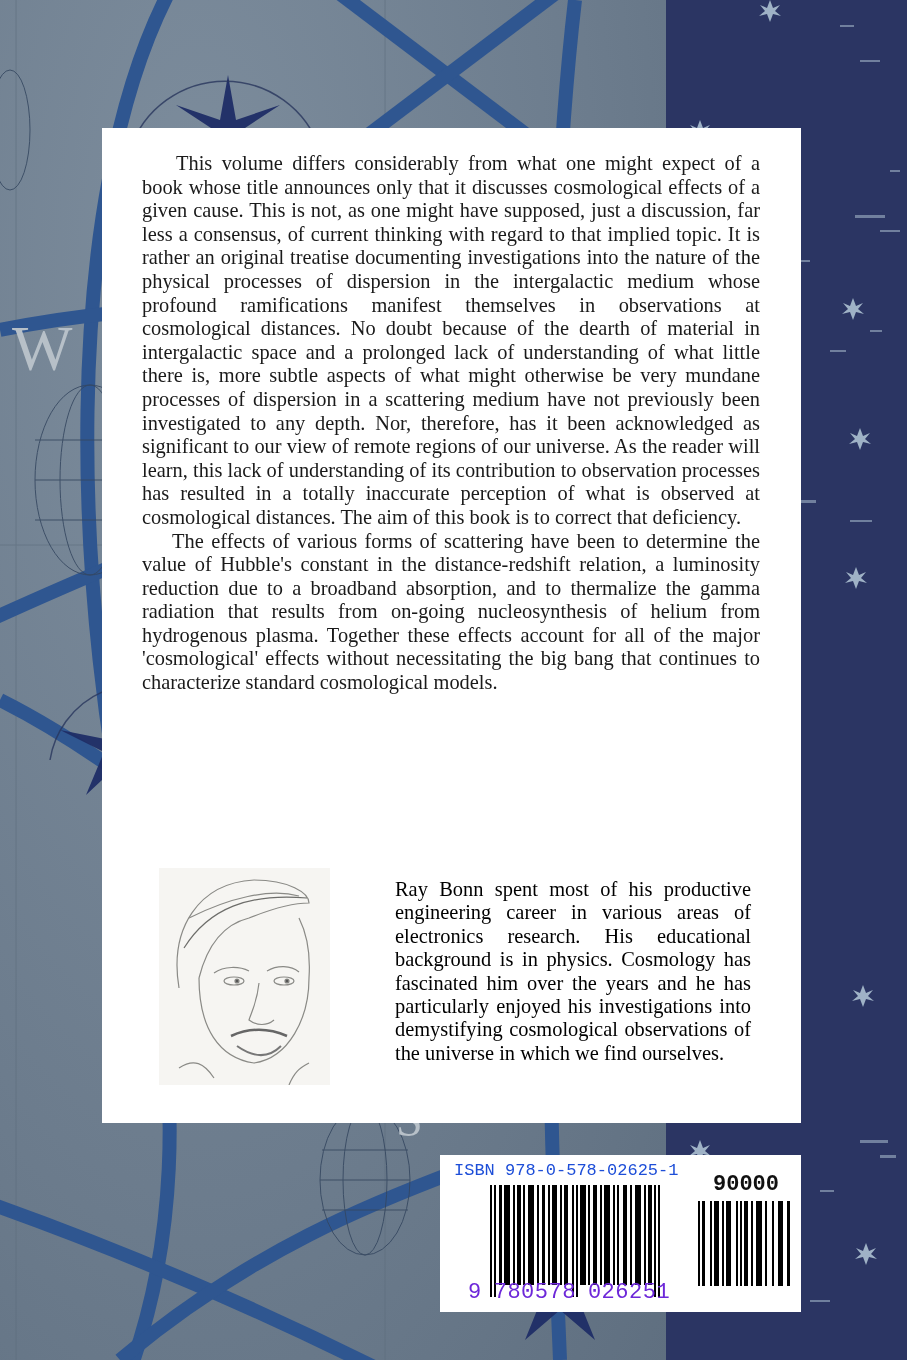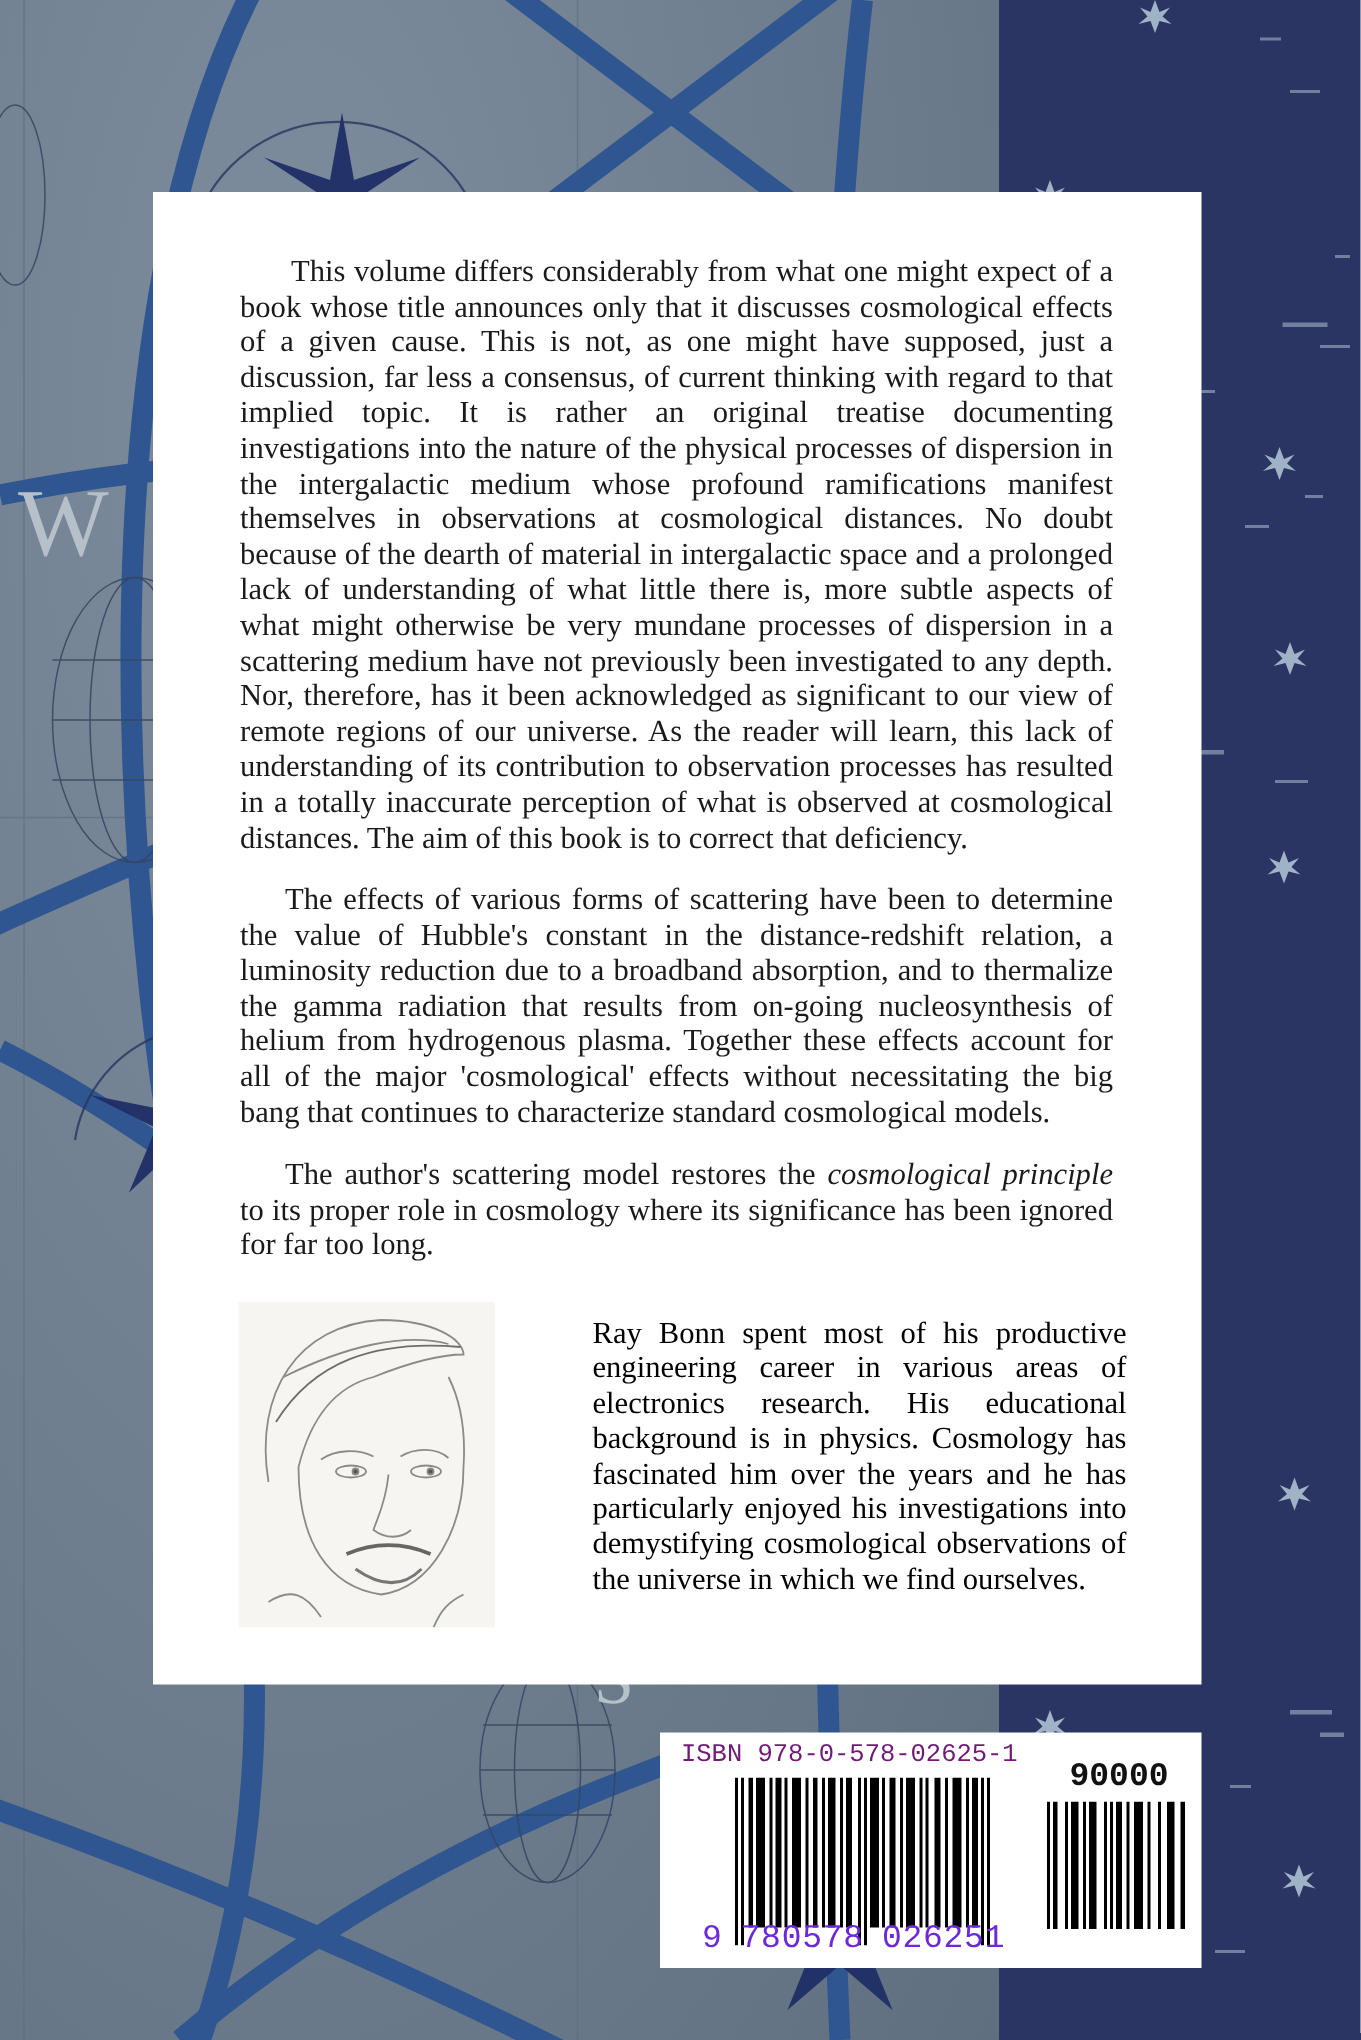--- a/index.html
+++ b/index.html
@@ -4,26 +4,26 @@
 <style>
   html, body { margin: 0; padding: 0; }
   body { width: 907px; height: 1360px; position: relative; overflow: hidden; background: #6e7f90; font-family: "Liberation Serif", "DejaVu Serif", serif; }
   .bg-left { position: absolute; left: 0; top: 0; width: 666px; height: 1360px;
     background: radial-gradient(ellipse at 30% 20%, #7d8d9d 0%, #6c7c8d 60%, #5f6f80 100%); }
   .bg-right { position: absolute; left: 666px; top: 0; width: 241px; height: 1360px; background: #2b3563; }
   .deco { position: absolute; left: 0; top: 0; width: 907px; height: 1360px; }
   .letter { position: absolute; color: #b7c0c8; font-family: "Liberation Serif", serif; font-size: 64px; }
   .panel { position: absolute; left: 102px; top: 128px; width: 699px; height: 995px; background: #ffffff; }
   .blurb { position: absolute; left: 142px; top: 152px; width: 618px; font-size: 20.4px; line-height: 23.6px; color: #1a1a1a; text-align: justify; }
-  .blurb p { margin: 18px; text-indent: 30px; }
+  .blurb p { margin: 0; text-indent: 30px; }
   .blurb p.first { text-indent: 34px; }
   .portrait { position: absolute; left: 159px; top: 868px; width: 171px; height: 217px; background: #f6f5f2; }
   .bio { position: absolute; left: 395px; top: 878px; width: 356px; font-size: 20.4px; line-height: 23.4px; color: #000000; text-align: justify; }
   .barcode-box { position: absolute; left: 440px; top: 1155px; width: 361px; height: 157px; background: #ffffff; }
-  .isbn-text { position: absolute; left: 14px; top: 6px; font-family: "Liberation Mono", "DejaVu Sans Mono", monospace; font-size: 17px; color: #701a75; letter-spacing: 0px; }
+  .isbn-text { position: absolute; left: 14px; top: 6px; font-family: "Liberation Mono", "DejaVu Sans Mono", monospace; font-size: 17px; color: #1d4ed8; letter-spacing: 0px; }
   .price-text { position: absolute; left: 273px; top: 17px; font-family: "Liberation Mono", "DejaVu Sans Mono", monospace; font-size: 22px; color: #111; font-weight: bold; }
   .ean-text { position: absolute; left: 28px; top: 125px; font-family: "Liberation Mono", "DejaVu Sans Mono", monospace; font-size: 22px; color: #6d28d9; letter-spacing: 0.5px; }
   .bars { position: absolute; }
 </style>
 </head>
 <body>
 
 <div class="bg-left"></div>
 <div class="bg-right"></div>
 
@@ -102,21 +102,20 @@
 </svg>
 
 <div class="letter" style="left:12px; top:312px;">W</div>
 <div class="letter" style="left:396px; top:1092px; font-size:48px;">S</div>
 
 <div class="panel"></div>
 
 <div class="blurb">
   <p class="first">This volume differs considerably from what one might expect of a book whose title announces only that it discusses cosmological effects of a given cause.  This is not, as one might have supposed, just a discussion, far less a consensus, of current thinking with regard to that implied topic.  It is rather an original treatise documenting investigations into the nature of the physical processes of dispersion in the intergalactic medium whose profound ramifications manifest themselves in observations at cosmological distances.  No doubt because of the dearth of material in intergalactic space and a prolonged lack of understanding of what little there is, more subtle aspects of what might otherwise be very mundane processes of dispersion in a scattering medium have not previously been investigated to any depth.  Nor, therefore, has it been acknowledged as significant to our view of remote regions of our universe.  As the reader will learn, this lack of understanding of its contribution to observation processes has resulted in a totally inaccurate perception of what is observed at cosmological distances.  The aim of this book is to correct that deficiency.</p>
   <p>The effects of various forms of scattering have been to determine the value of Hubble's constant in the distance-redshift relation, a luminosity reduction due to a broadband absorption, and to thermalize the gamma radiation that results from on-going nucleosynthesis of helium from hydrogenous plasma.  Together these effects account for all of the major 'cosmological' effects without necessitating the big bang that continues to characterize standard cosmological models.</p>
-  <p><span>The author's scattering model restores the </span><em>cosmological principle</em><span> to its proper role in cosmology where its significance has been ignored for far too long.</span></p>
 </div>
 
 <div class="portrait" title="pencil sketch portrait of the author">
   <svg width="171" height="217" viewBox="0 0 171 217" xmlns="http://www.w3.org/2000/svg">
     <g fill="none" stroke="#8a8a86" stroke-width="1.2">
       <path d="M 20 120 C 10 60 40 15 95 12 C 130 12 150 25 150 35 C 135 35 115 40 90 50 C 70 55 50 70 40 110"></path>
       <path d="M 25 80 C 50 40 90 25 148 30" stroke="#6d6d6a"></path>
       <path d="M 30 50 C 70 30 110 20 140 28"></path>
       <path d="M 40 110 C 40 160 60 190 95 195 C 130 190 150 150 150 110 C 152 80 145 60 140 50"></path>
       <path d="M 55 105 C 65 98 80 98 90 103"></path>

